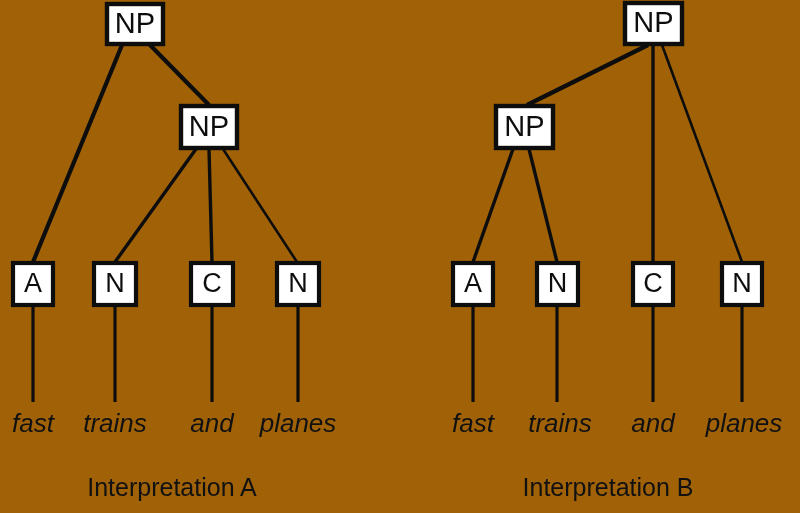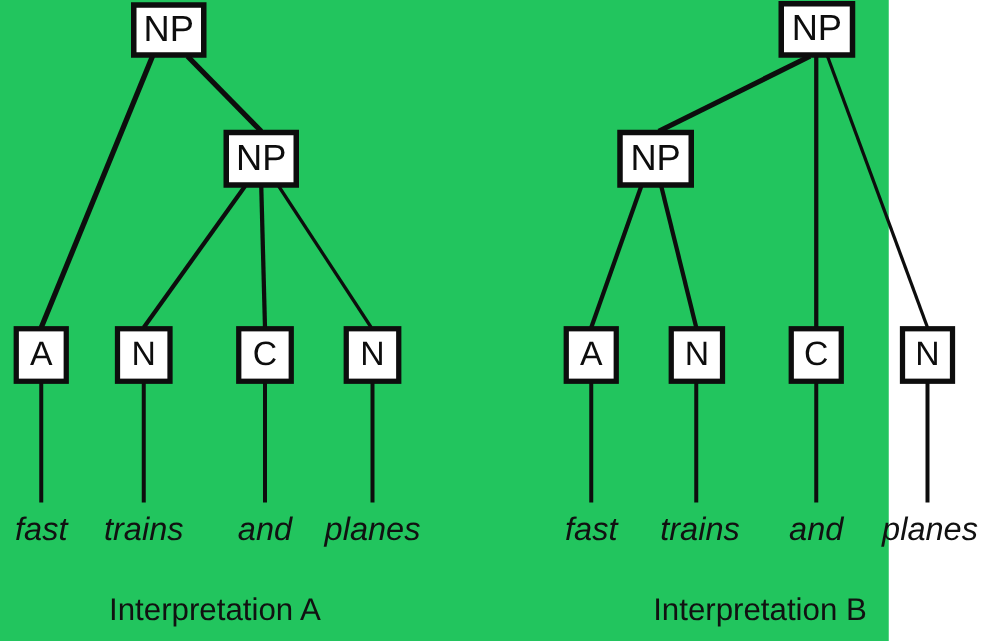--- a/index.html
+++ b/index.html
@@ -9,23 +9,23 @@
   }
   body {
     width: 800px;
     height: 513px;
     overflow: hidden;
     font-family: "Liberation Sans", sans-serif;
     color: #111111;
   }
   #canvas {
     position: relative;
-    width: 711px;
+    width: 800px;
     height: 513px;
-    background: #22c55e;
+    background: #a16207;
   }
   svg#tree-svg {
     position: absolute;
     left: 0;
     top: 0;
     width: 800px;
     height: 513px;
     display: block;
   }
   .edge-line {

